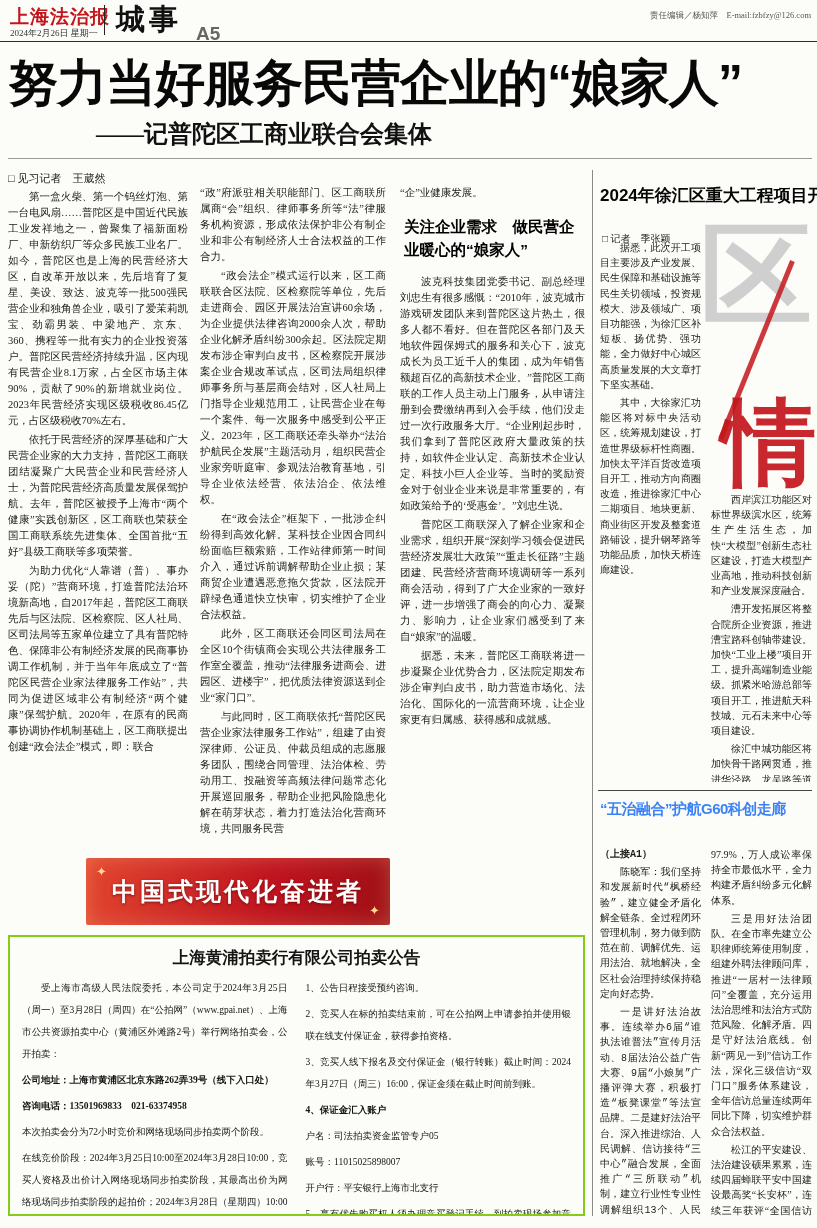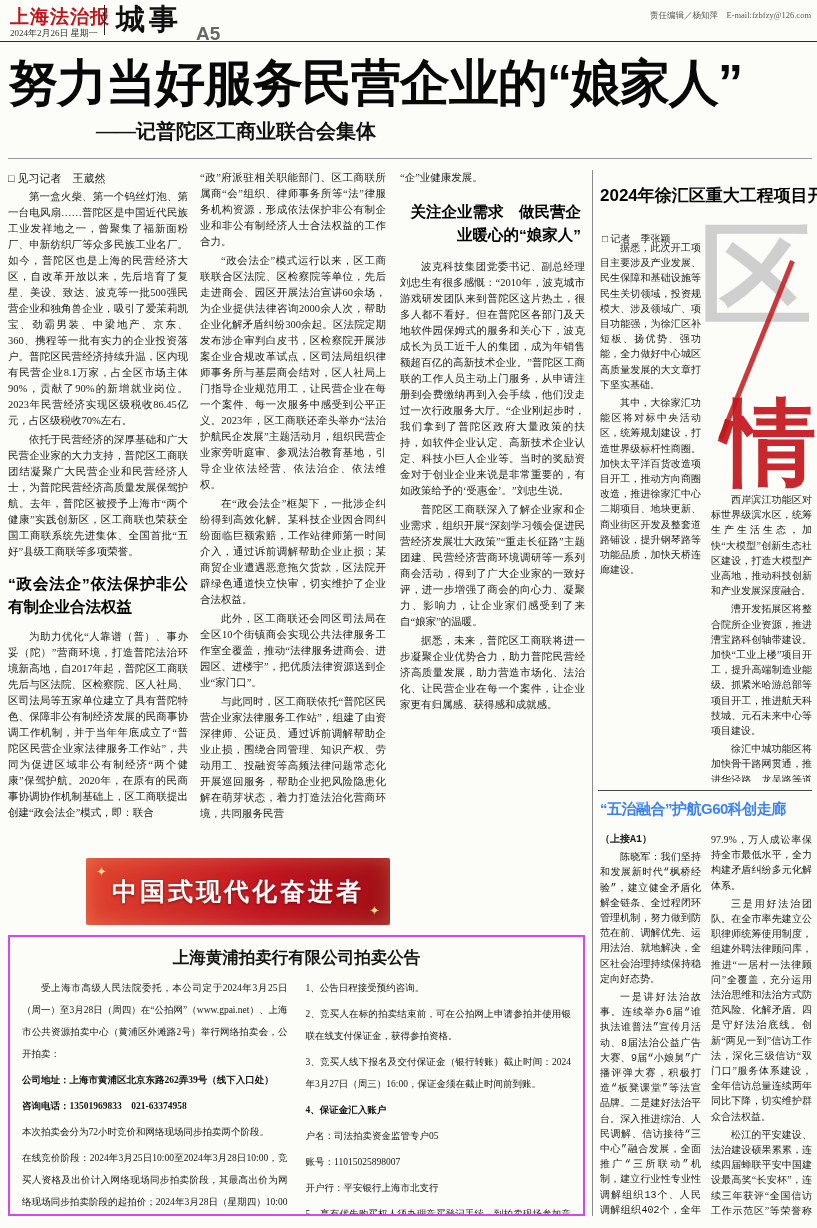--- a/index.html
+++ b/index.html
@@ -15,44 +15,44 @@
   .secname { left:116px; top:0px; font-size:29px; font-weight:900; letter-spacing:4px; color:#101010;
              font-family:"Liberation Sans","DejaVu Sans",sans-serif; }
   .pageno { left:196px; top:7px; font-size:19px; font-weight:bold; color:#666;
             font-family:"Liberation Sans","DejaVu Sans",sans-serif;margin-top:16px; }
   .editorline { right:6px; top:10px; font-size:8.5px; color:#555; }
   .hrule { background:#2a2a2a; height:1px; }
 
   
   .headline { left:8px; top:50px; width:804px; font-size:50px; font-weight:900; letter-spacing:-1px;
               white-space:nowrap; color:#080808; font-family:"Liberation Sans","DejaVu Sans",sans-serif; }
-  .subhead { left:96px; top:118px; font-size:20px; font-weight:700; color:#111; }
+  .subhead { left:96px; top:118px; font-size:24px; font-weight:700; color:#111; }
 
   
   .col { overflow:hidden; font-size:10.5px; line-height:16px; text-align:justify; color:#1a1a1a; }
   .col p { text-indent:21px; margin-bottom:3px; }
-  .col p.noindent { text-indent:0; }
+  .col p.noindent { text-indent:0;margin-top:15px; }
   .byline { text-indent:0 !important; font-size:11px; margin-bottom:8px; }
   .sec1 { font-family:"Liberation Sans","DejaVu Sans",sans-serif; font-size:15.5px; line-height:1.5;
           font-weight:900; margin:12px 0 10px; color:#000; }
   .sec2 { font-family:"Liberation Sans","DejaVu Sans",sans-serif; font-size:15.5px; line-height:1.5;
-          font-weight:900; margin:14px 4px 12px; text-align:right; color:#000; }
+          font-weight:900; margin:14px 4px 12px; text-align:left; color:#000; }
 
   
   .banner { display:flex; align-items:center; justify-content:center; border-radius:2px;
             background:linear-gradient(100deg,#e2452f,#c01420 60%,#9e0f15);
             box-shadow:inset 0 0 20px rgba(255,215,150,.28); }
   .banner-text { color:#fff; font-size:25px; font-weight:900; letter-spacing:3px;
                  font-family:"Liberation Sans","DejaVu Sans",sans-serif; text-shadow:0 1px 3px rgba(80,0,0,.65); }
   .banner-deco { position:absolute; color:#ffd98a; font-size:13px; }
   .banner-deco.d1 { left:10px; top:6px; }
   .banner-deco.d2 { right:10px; bottom:6px; }
 
   
-  .auction { border:2px solid #d946ef; padding:8px 12px; overflow:hidden; background:#fcfcf8; }
+  .auction { border:2px solid #84cc16; padding:8px 12px; overflow:hidden; background:#fcfcf8; }
   .auction-title { text-align:center; font-size:16.5px; font-weight:900; margin:2px 0 8px;
                    font-family:"Liberation Sans","DejaVu Sans",sans-serif; }
   .auction-cols { display:flex; gap:18px; }
   .a-col { flex:1; font-size:9.5px; line-height:22px; text-align:justify; }
   .a-col p { margin-bottom:4px; }
   .a-col p.indent { text-indent:19px; }
   .a-col p.b { font-weight:bold; }
 
   
   .vline { background:#8a8a8a; width:1px; }
@@ -89,41 +89,40 @@
   <div class="abs subhead">——记普陀区工商业联合会集体</div>
   <div class="abs hrule" style="left:8px; top:158px; width:804px; background:#999;"></div>
 
   <section>
     <div class="abs col" style="left:8px; top:170px; width:180px; height:686px;">
       <p class="byline">□ 见习记者　王葳然</p>
       <div>
           <p>第一盒火柴、第一个钨丝灯泡、第一台电风扇……普陀区是中国近代民族工业发祥地之一，曾聚集了福新面粉厂、申新纺织厂等众多民族工业名厂。如今，普陀区也是上海的民营经济大区，自改革开放以来，先后培育了复星、美设、致达、波克等一批500强民营企业和独角兽企业，吸引了爱茉莉凯宝、劲霸男装、中梁地产、京东、360、携程等一批有实力的企业投资落户。普陀区民营经济持续升温，区内现有民营企业8.1万家，占全区市场主体90%，贡献了90%的新增就业岗位。2023年民营经济实现区级税收86.45亿元，占区级税收70%左右。</p>
           <p>依托于民营经济的深厚基础和广大民营企业家的大力支持，普陀区工商联团结凝聚广大民营企业和民营经济人士，为普陀民营经济高质量发展保驾护航。去年，普陀区被授予上海市“两个健康”实践创新区，区工商联也荣获全国工商联系统先进集体、全国首批“五好”县级工商联等多项荣誉。</p>
         </div>
-      <h3 class="sec1">“政会法企”依法保护非公有制企业合法权益</h3>
       <div>
           <p>为助力优化“人靠谱（普）、事办妥（陀）”营商环境，打造普陀法治环境新高地，自2017年起，普陀区工商联先后与区法院、区检察院、区人社局、区司法局等五家单位建立了具有普陀特色、保障非公有制经济发展的民商事协调工作机制，并于当年年底成立了“普陀区民营企业家法律服务工作站”，共同为促进区域非公有制经济“两个健康”保驾护航。2020年，在原有的民商事协调协作机制基础上，区工商联提出创建“政会法企”模式，即：联合</p>
         </div>
     </div>
     <div class="abs col" style="left:200px; top:170px; width:186px; height:686px;">
         <p class="noindent">“政”府派驻相关职能部门、区工商联所属商“会”组织、律师事务所等“法”律服务机构资源，形成依法保护非公有制企业和非公有制经济人士合法权益的工作合力。</p>
         <p>“政会法企”模式运行以来，区工商联联合区法院、区检察院等单位，先后走进商会、园区开展法治宣讲60余场，为企业提供法律咨询2000余人次，帮助企业化解矛盾纠纷300余起。区法院定期发布涉企审判白皮书，区检察院开展涉案企业合规改革试点，区司法局组织律师事务所与基层商会结对，区人社局上门指导企业规范用工，让民营企业在每一个案件、每一次服务中感受到公平正义。2023年，区工商联还牵头举办“法治护航民企发展”主题活动月，组织民营企业家旁听庭审、参观法治教育基地，引导企业依法经营、依法治企、依法维权。</p>
         <p>在“政会法企”框架下，一批涉企纠纷得到高效化解。某科技企业因合同纠纷面临巨额索赔，工作站律师第一时间介入，通过诉前调解帮助企业止损；某商贸企业遭遇恶意拖欠货款，区法院开辟绿色通道快立快审，切实维护了企业合法权益。</p>
         <p>此外，区工商联还会同区司法局在全区10个街镇商会实现公共法律服务工作室全覆盖，推动“法律服务进商会、进园区、进楼宇”，把优质法律资源送到企业“家门口”。</p>
-        <p>与此同时，区工商联依托“普陀区民营企业家法律服务工作站”，组建了由资深律师、公证员、通过诉前调解帮助企业止损，围绕合同管理、知识产权、劳动用工、投融资等高频法律问题常态化开展巡回服务，帮助企业把风险隐患化解在萌芽状态，着力打造法治化营商环境，共同服务民营</p>
+        <p>与此同时，区工商联依托“普陀区民营企业家法律服务工作站”，组建了由资深律师、公证员、仲裁员组成的志愿服务团队，围绕合同管理、法治体检、劳动用工、投融资等高频法律问题常态化开展巡回服务，帮助企业把风险隐患化解在萌芽状态，着力打造法治化营商环境，共同服务民营</p>
       </div>
     <div class="abs col" style="left:400px; top:170px; width:185px; height:686px;">
       <div>
           <p class="noindent">“企”业健康发展。</p>
         </div>
       <h3 class="sec2">关注企业需求　做民营企业暖心的“娘家人”</h3>
       <div>
           <p>波克科技集团党委书记、副总经理刘忠生有很多感慨：“2010年，波克城市游戏研发团队来到普陀区这片热土，很多人都不看好。但在普陀区各部门及天地软件园保姆式的服务和关心下，波克成长为员工近千人的集团，成为年销售额超百亿的高新技术企业。”普陀区工商联的工作人员主动上门服务，从申请注册到会费缴纳再到入会手续，他们没走过一次行政服务大厅。“企业刚起步时，我们拿到了普陀区政府大量政策的扶持，如软件企业认定、高新技术企业认定、科技小巨人企业等。当时的奖励资金对于创业企业来说是非常重要的，有如政策给予的‘受惠金’。”刘忠生说。</p>
           <p>普陀区工商联深入了解企业家和企业需求，组织开展“深刻学习领会促进民营经济发展壮大政策”“重走长征路”主题团建、民营经济营商环境调研等一系列商会活动，得到了广大企业家的一致好评，进一步增强了商会的向心力、凝聚力、影响力，让企业家们感受到了来自“娘家”的温暖。</p>
-          <p>据悉，未来，普陀区工商联将进一步凝聚企业优势合力，助力普陀民营经济高质量发展，助力营造市场化、法治化、让民营企业在每一个案件，让企业家更有归属感、获得感和成就感。</p>
+          <p>据悉，未来，普陀区工商联将进一步凝聚企业优势合力，区法院定期发布涉企审判白皮书，助力营造市场化、法治化、国际化的一流营商环境，让企业家更有归属感、获得感和成就感。</p>
         </div>
     </div>
   </section>
 
   <div class="abs banner" style="left:86px; top:858px; width:304px; height:67px;">
     <span class="banner-deco d1">✦</span>
     <span class="banner-text">中国式现代化奋进者</span>
     <span class="banner-deco d2">✦</span>
   </div>
 

